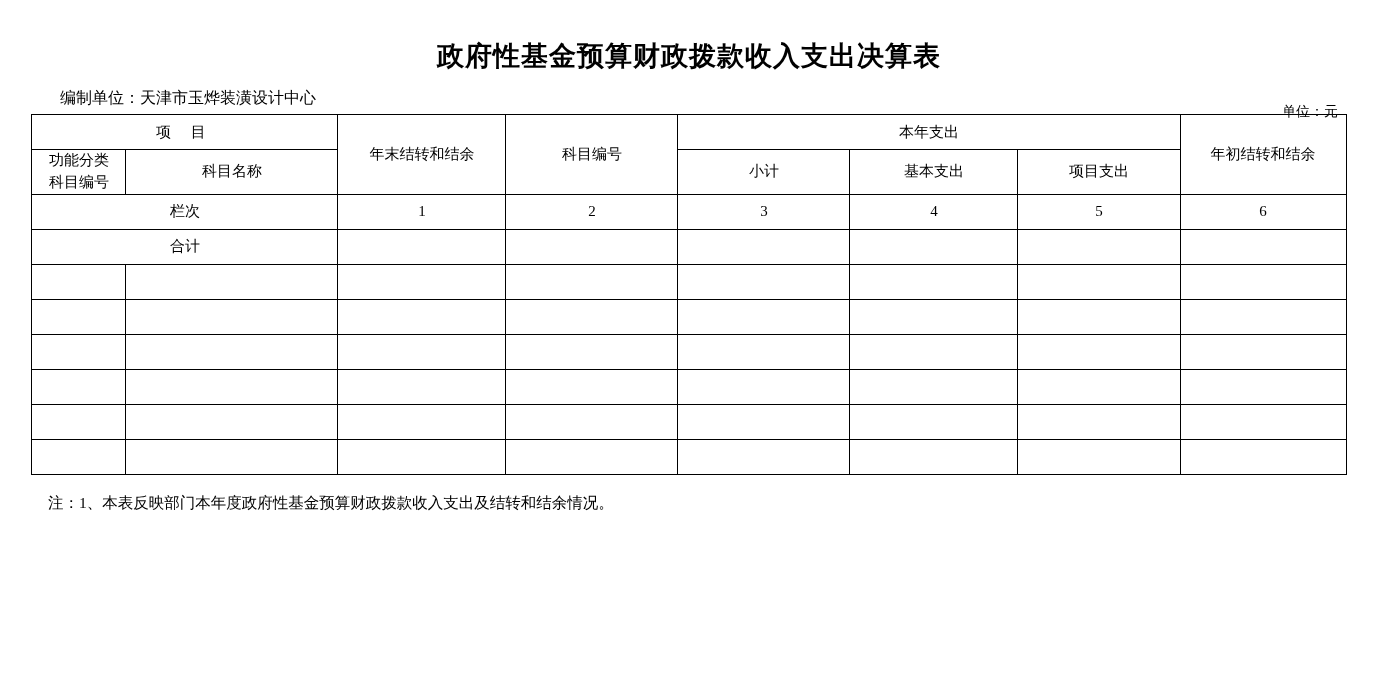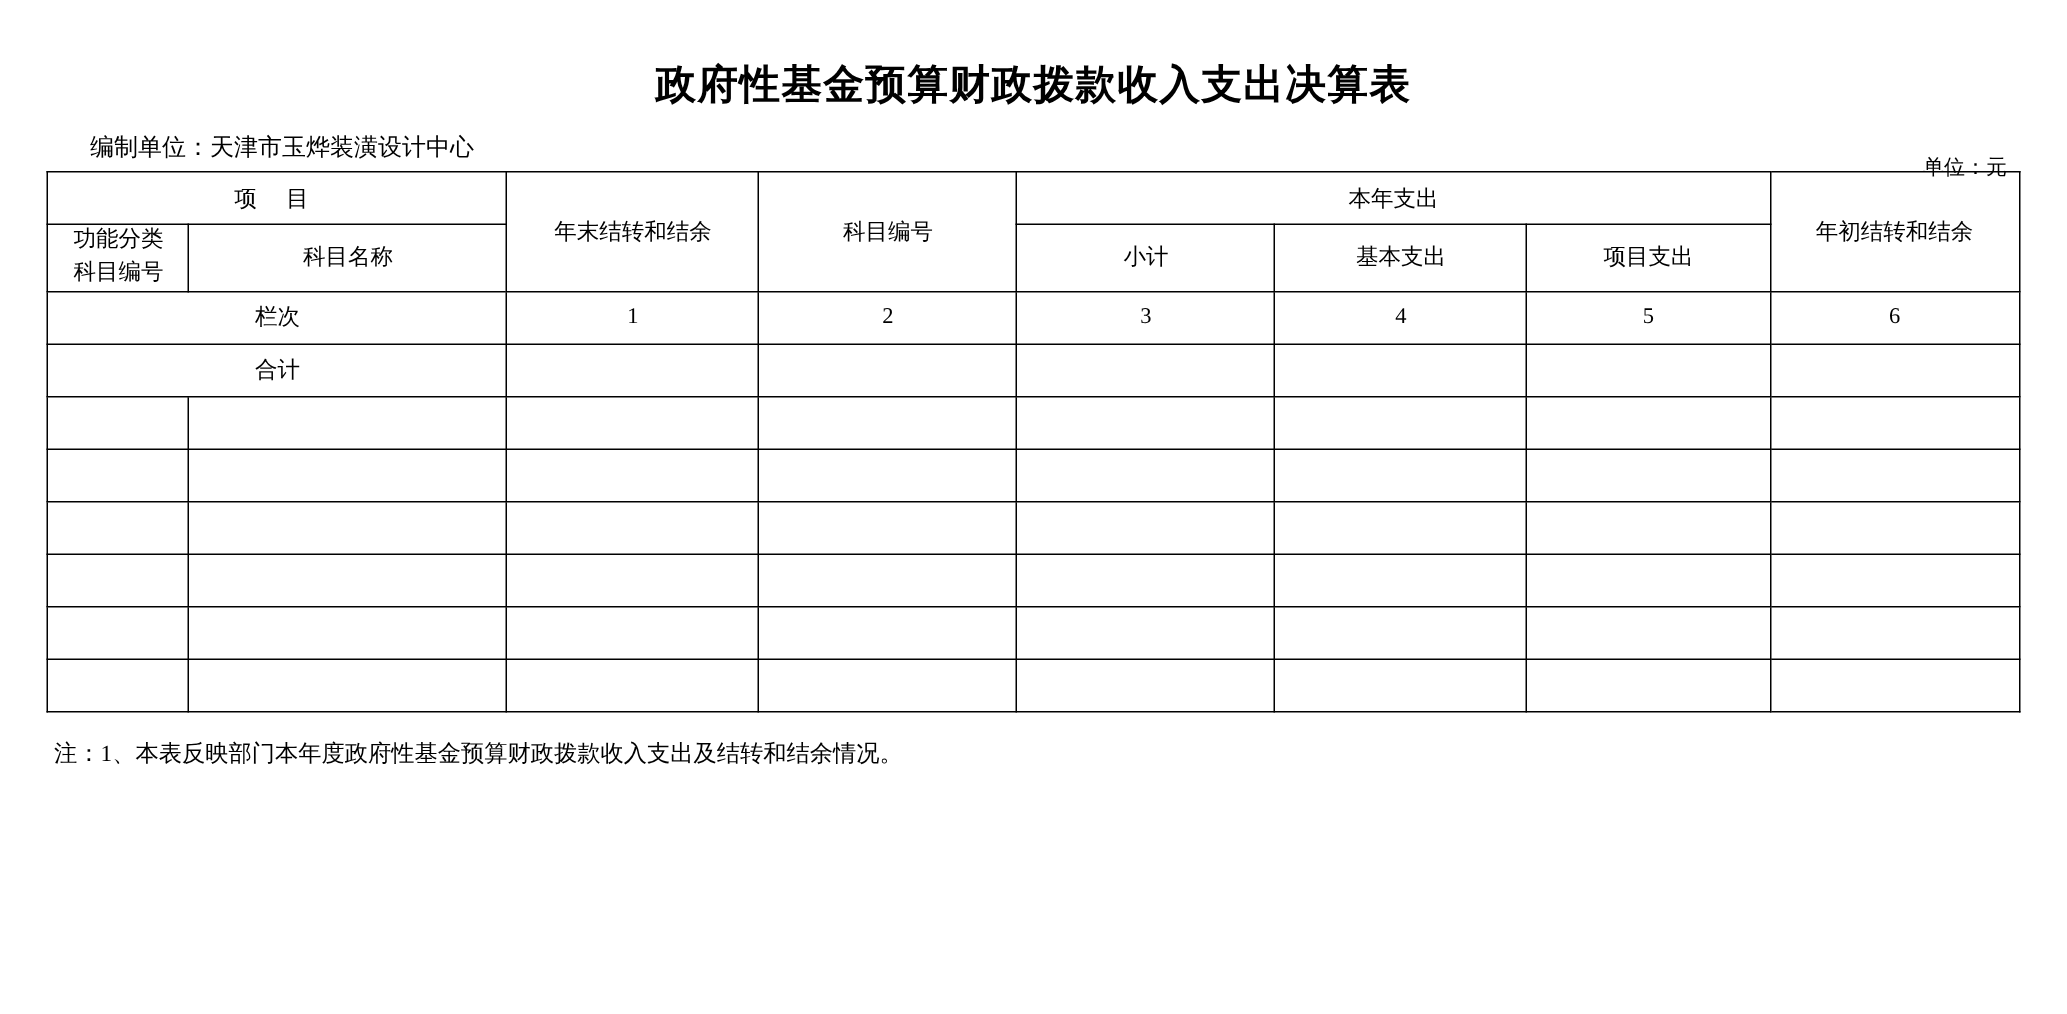--- a/index.html
+++ b/index.html
@@ -80,21 +80,21 @@
   .two-line { line-height: 1.45; }
   .rank-row td { height: 40px; font-size: 15px; }
   .total-row td { height: 38px; font-size: 15px; }
   .blank-row td { height: 36px; }
   .notes {
     margin: 16px 0 0 0;
     padding: 0 40px 0 36px;
     font-size: 15.5px;
     line-height: 1.5;
   }
-  .note-line { margin-top: 14px; }
+  .note-line { margin-top: 14px; margin-left: 12px; }
   .note-line.first { margin-top: 10px; }
   .note-indent { padding-left: 32px; }
 </style>
 </head>
 <body>
 
 <div class="page">
 
   <div class="title">政府性基金预算财政拨款收入支出决算表</div>
 

